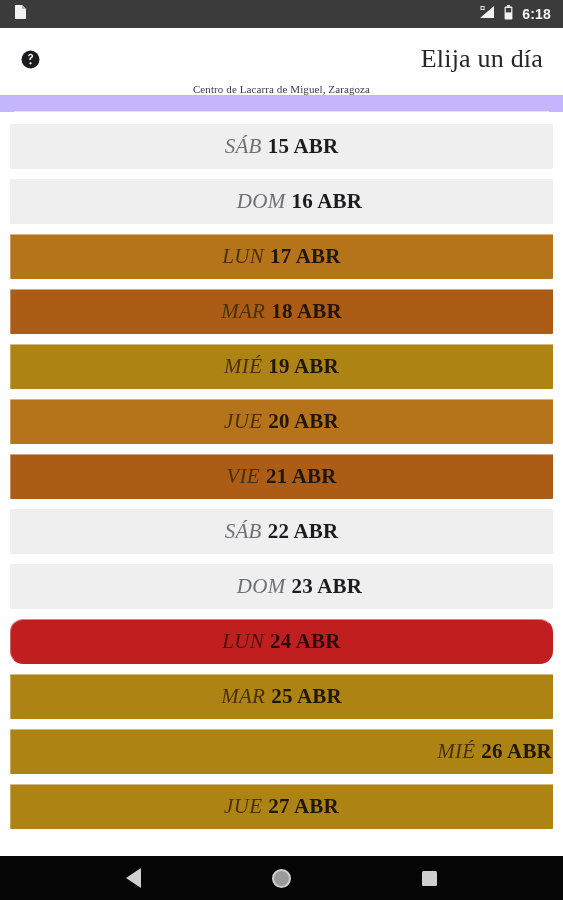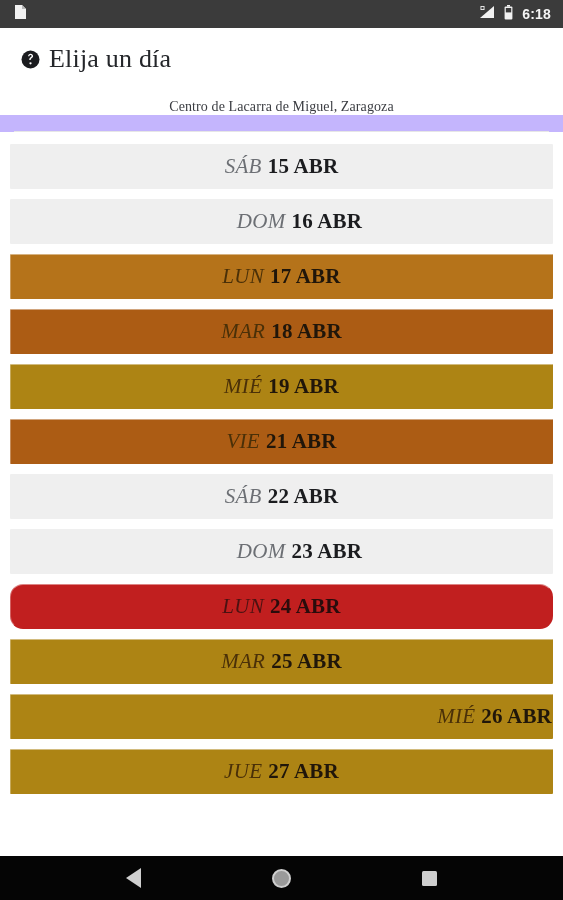--- a/index.html
+++ b/index.html
@@ -52,41 +52,41 @@
   
   .header {
     flex:0 0 auto;
     padding:16px 20px 0 20px;
     text-align:center;
     background:#ffffff;
   }
   .title-row {
     display:flex;
     align-items:center;
-    justify-content:flex-start;
-    gap:9px;
+    justify-content:space-between;
+    gap:15px;
   }
   .title-icon {
     display:inline-flex;
     align-items:center;
     justify-content:center;
     width:20px; height:20px;
     margin-top:2px;
   }
   .page-title {
     font-size:26px;
     color:#24262a;
     font-weight:400;
     letter-spacing:.2px;
     line-height:1.15;
     font-family:"Liberation Serif", serif;
   }
   .page-subtitle {
-    margin-top:25px;
-    font-size:14px;
+    margin-top:9px;
+    font-size:11px;
     color:#3b3d42;
     font-weight:400;
     letter-spacing:.1px;
     font-family:"Liberation Serif", serif;
   }
   .divider {
     margin:16px 14px 0 14px;
     height:1px;
     background:#e6e6e6;
   }
@@ -228,20 +228,23 @@
       </div>
       <div class="day-row tinted" style="background: rgb(181, 115, 26);">
         <span class="day-label"><span class="dow">LUN</span><span class="dnum">17 ABR</span></span>
       </div>
       <div class="day-row tinted" style="background: rgb(172, 92, 20);">
         <span class="day-label"><span class="dow">MAR</span><span class="dnum">18 ABR</span></span>
       </div>
       <div class="day-row tinted" style="background: rgb(173, 132, 20);">
         <span class="day-label"><span class="dow">MIÉ</span><span class="dnum">19 ABR</span></span>
       </div>
+      <div class="day-row tinted" style="background: rgb(181, 115, 26);">
+        <span class="day-label"><span class="dow">JUE</span><span class="dnum">20 ABR</span></span>
+      </div>
       <div class="day-row tinted" style="background: rgb(172, 92, 20);">
         <span class="day-label"><span class="dow">VIE</span><span class="dnum">21 ABR</span></span>
       </div>
       <div class="day-row" style="background: rgb(239, 239, 239); align-items: center;">
         <span class="day-label"><span class="dow">SÁB</span><span class="dnum">22 ABR</span></span>
       </div>
       <div class="day-row" style="background: rgb(239, 239, 239); padding-left: 36px;">
         <span class="day-label"><span class="dow">DOM</span><span class="dnum">23 ABR</span></span>
       </div>
       <div class="day-row tinted red" style="background: rgb(193, 31, 31); border-radius: 13px;">

